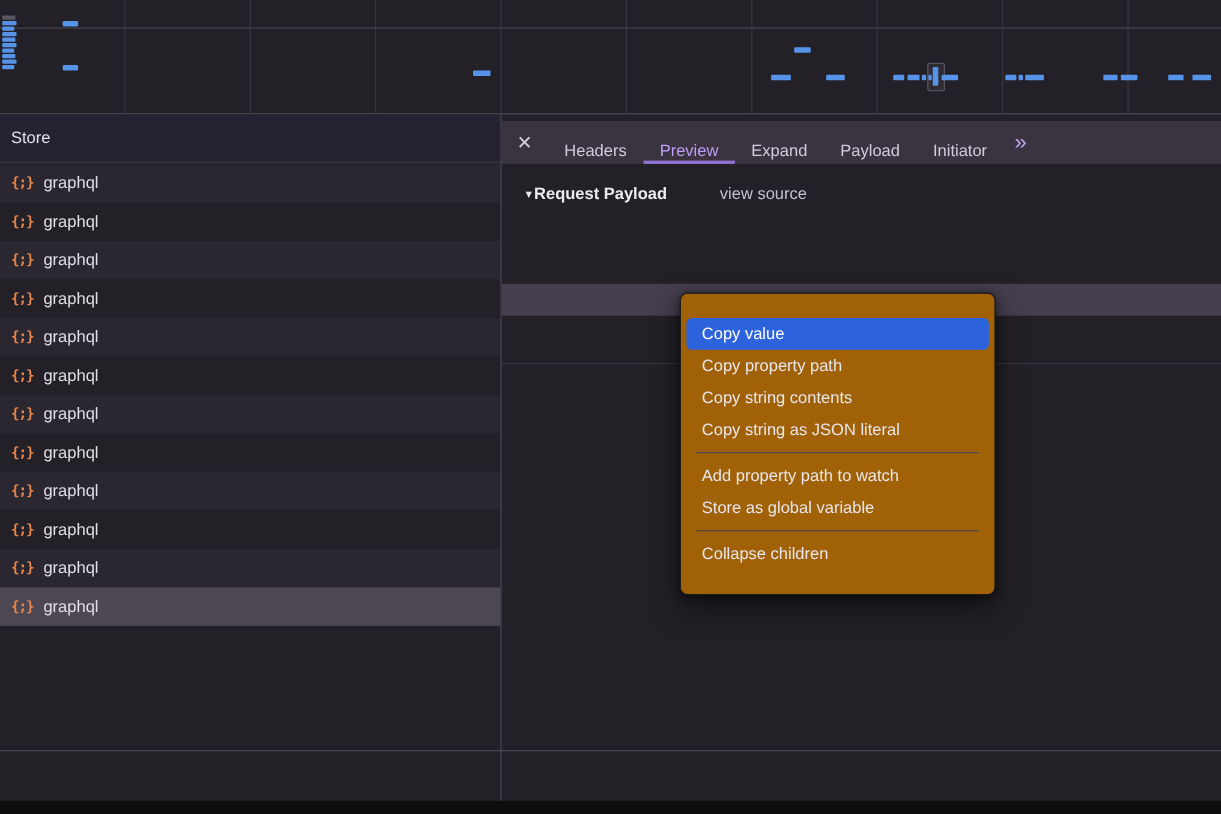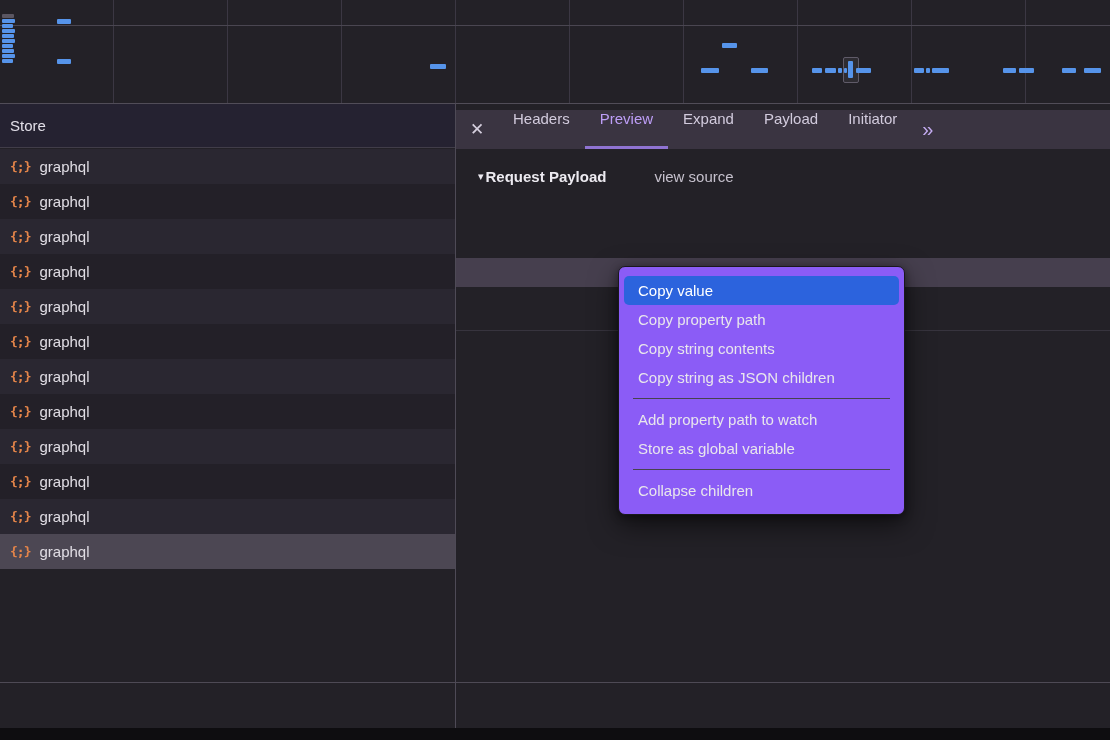--- a/index.html
+++ b/index.html
@@ -29,41 +29,41 @@
 
   .v-divider{position:absolute;left:455px;top:103px;width:1px;height:625px;background:#4e4a56;}
   .h-divider-bottom{position:absolute;left:0;top:682px;width:1110px;height:1px;background:#4e4a55;}
   .bottom-strip{position:absolute;left:0;top:728px;width:1110px;height:12px;background:#0e0d10;}
 
   
   .tabbar{position:absolute;left:456px;top:110px;width:654px;height:39px;background:#3a3441;
           display:flex;align-items:stretch;}
   .close-btn{width:42px;display:flex;align-items:center;justify-content:center;
              color:#d5cfde;font-size:17px;cursor:default;}
-  .tab{display:flex;align-items:flex-start;padding:0 15px;font-size:15px;color:#d2cbdd;
+  .tab{display:flex;align-items:flex-end;padding:0 15px;font-size:15px;color:#d2cbdd;
        box-sizing:border-box;border-bottom:3px solid transparent;}
   .tab.selected{color:#bd9ef6;border-bottom:3px solid #8f73d2;}
   .overflow-btn{display:flex;align-items:center;padding:0 10px;color:#c3abf0;font-size:20px;}
 
   .payload{position:absolute;left:456px;top:149px;width:654px;height:533px;overflow:hidden;}
   .pl-head{position:absolute;left:0;top:16px;height:22px;display:flex;align-items:center;}
   .pl-tri{color:#eceaf0;font-size:11px;margin-left:22px;margin-right:2px;}
   .pl-title{font-size:15px;font-weight:bold;color:#eceaf0;}
   .pl-viewsource{font-size:15px;color:#c5c0cc;margin-left:48px;}
 
   .tree{position:absolute;left:0;top:50px;width:654px;
         font-family:"DejaVu Sans Mono",monospace;font-size:13px;white-space:pre;}
   .t-row{position:absolute;left:0;width:654px;height:29px;line-height:29px;overflow:hidden;}
   .t-row.hl{background:#463f4e;}
   .sect-line{position:absolute;left:0;top:181px;width:654px;height:1px;background:#37343e;}
 
   
-  .ctx-menu{position:absolute;left:618px;top:266px;width:287px;background:#8b5cf6;
+  .ctx-menu{position:absolute;left:618px;top:266px;width:287px;background:#a16207;
             border:1px solid #1a181d;border-radius:7px;box-sizing:border-box;
-            padding:9px 0;box-shadow:0 10px 28px rgba(0,0,0,0.55),0 2px 8px rgba(0,0,0,0.4);}
+            padding:22px 0;box-shadow:0 10px 28px rgba(0,0,0,0.55),0 2px 8px rgba(0,0,0,0.4);}
   .ctx-item{height:29px;line-height:29px;margin:0 5px;padding-left:14px;border-radius:5px;
             font-size:15px;color:#e8e6ec;white-space:nowrap;overflow:hidden;}
   .ctx-item.highlighted{background:#2c63dd;color:#ffffff;}
   .ctx-sep{height:1px;background:#47434d;margin:6px 14px;}
 </style>
 </head>
 <body>
 
 <div class="overview">
     <div class="gl-v" style="left: 113px;"></div>
@@ -221,19 +221,19 @@
       
     </div>
   </div>
   <div class="sect-line"></div>
 </div>
 
 <div class="ctx-menu" id="ctx-mount">
     <div class="ctx-item highlighted">Copy value</div>
     <div class="ctx-item">Copy property path</div>
     <div class="ctx-item">Copy string contents</div>
-    <div class="ctx-item">Copy string as JSON children</div>
+    <div class="ctx-item">Copy string as JSON literal</div>
     <div class="ctx-sep"></div>
     <div class="ctx-item">Add property path to watch</div>
     <div class="ctx-item">Store as global variable</div>
     <div class="ctx-sep"></div>
     <div class="ctx-item">Collapse children</div>
   </div>
 
 </body></html>

